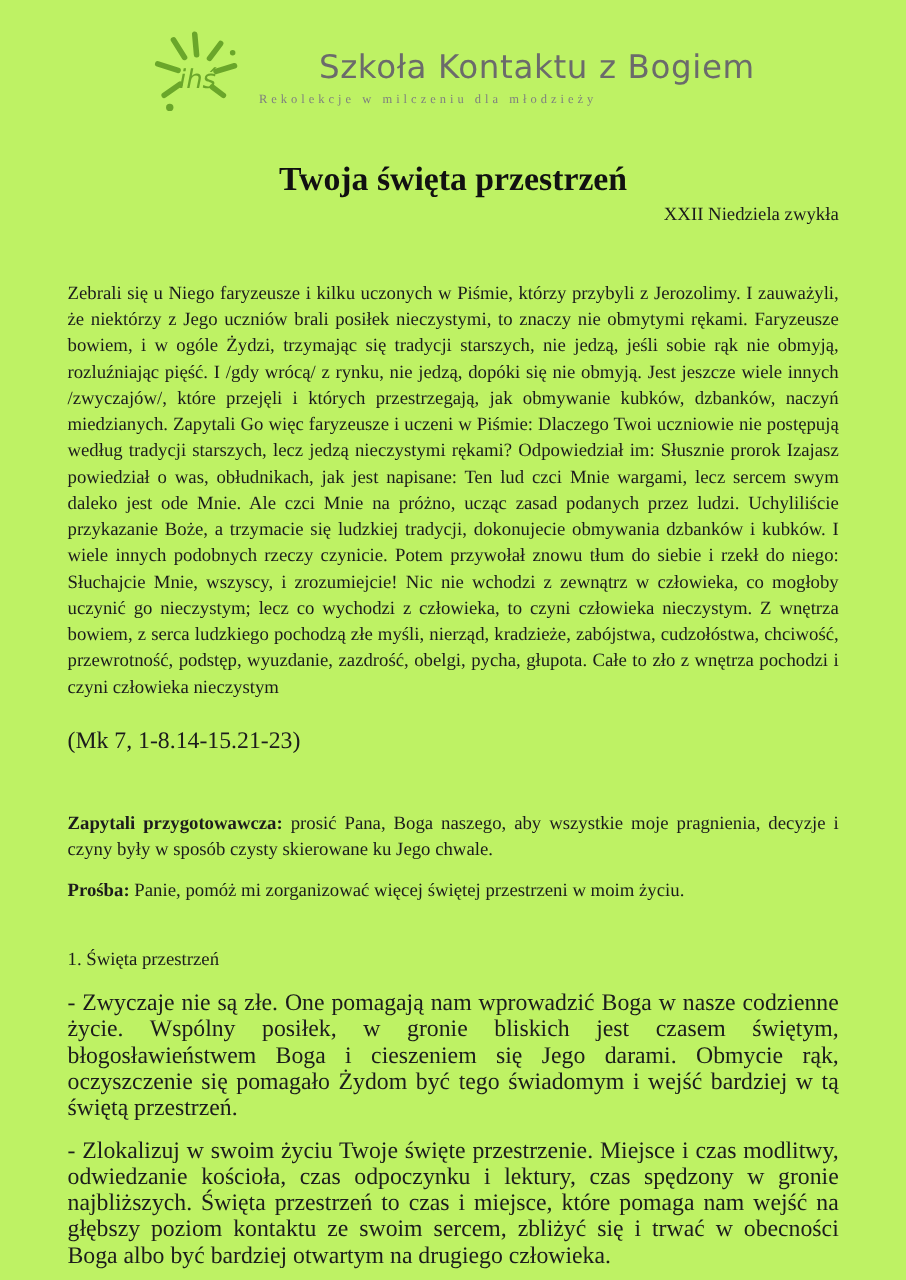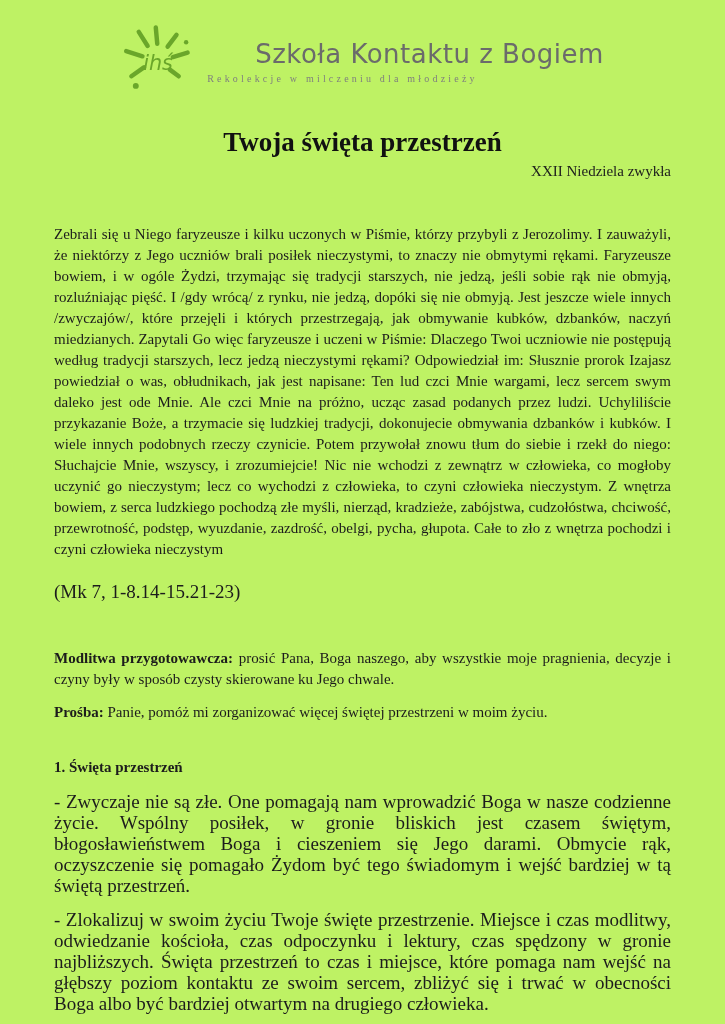--- a/index.html
+++ b/index.html
@@ -74,21 +74,21 @@
     font-size: 15px;
     line-height: 21px;
     text-align: justify;
     margin-bottom: 12px;
   }
   .section-label { font-weight: 700; }
   .point-heading {
     margin-top: 34px;
     font-size: 15px;
     line-height: 21px;
-    font-weight: 700;
+    font-weight: 400;
   }
   .point-par {
     margin-top: 13px;
     font-size: 19px;
     line-height: 21px;
     text-align: justify;
   }
 </style>
 </head>
 <body>
@@ -119,21 +119,21 @@
   </div>
 
   <h1 class="doc-title">Twoja święta przestrzeń</h1>
   <div class="doc-subtitle">XXII Niedziela zwykła</div>
 
   <p class="gospel">Zebrali się u Niego faryzeusze i kilku uczonych w Piśmie, którzy przybyli z Jerozolimy. I zauważyli, że niektórzy z Jego uczniów brali posiłek nieczystymi, to znaczy nie obmytymi rękami. Faryzeusze bowiem, i w ogóle Żydzi, trzymając się tradycji starszych, nie jedzą, jeśli sobie rąk nie obmyją, rozluźniając pięść. I /gdy wrócą/ z rynku, nie jedzą, dopóki się nie obmyją. Jest jeszcze wiele innych /zwyczajów/, które przejęli i których przestrzegają, jak obmywanie kubków, dzbanków, naczyń miedzianych. Zapytali Go więc faryzeusze i uczeni w Piśmie: Dlaczego Twoi uczniowie nie postępują według tradycji starszych, lecz jedzą nieczystymi rękami? Odpowiedział im: Słusznie prorok Izajasz powiedział o was, obłudnikach, jak jest napisane: Ten lud czci Mnie wargami, lecz sercem swym daleko jest ode Mnie. Ale czci Mnie na próżno, ucząc zasad podanych przez ludzi. Uchyliliście przykazanie Boże, a trzymacie się ludzkiej tradycji, dokonujecie obmywania dzbanków i kubków. I wiele innych podobnych rzeczy czynicie. Potem przywołał znowu tłum do siebie i rzekł do niego: Słuchajcie Mnie, wszyscy, i zrozumiejcie! Nic nie wchodzi z zewnątrz w człowieka, co mogłoby uczynić go nieczystym; lecz co wychodzi z człowieka, to czyni człowieka nieczystym. Z wnętrza bowiem, z serca ludzkiego pochodzą złe myśli, nierząd, kradzieże, zabójstwa, cudzołóstwa, chciwość, przewrotność, podstęp, wyuzdanie, zazdrość, obelgi, pycha, głupota. Całe to zło z wnętrza pochodzi i czyni człowieka nieczystym</p>
   <p class="reference">(Mk 7, 1-8.14-15.21-23)</p>
 
   <div class="sections">
     <p class="section-par">
-      <span class="section-label">Modlitwa przygotowawcza:</span><span> prosić Pana, Boga naszego, aby wszystkie moje pragnienia, decyzje i czyny były w sposób czysty skierowane ku Jego chwale.</span>
+      <span class="section-label">Zapytali przygotowawcza:</span><span> prosić Pana, Boga naszego, aby wszystkie moje pragnienia, decyzje i czyny były w sposób czysty skierowane ku Jego chwale.</span>
     </p>
     <p class="section-par">
       <span class="section-label">Prośba:</span><span> Panie, pomóż mi zorganizować więcej świętej przestrzeni w moim życiu.</span>
     </p>
   </div>
 
   <h2 class="point-heading">1. Święta przestrzeń</h2>
   <p class="point-par">- Zwyczaje nie są złe. One pomagają nam wprowadzić Boga w nasze codzienne życie. Wspólny posiłek, w gronie bliskich jest czasem świętym, błogosławieństwem Boga i cieszeniem się Jego darami. Obmycie rąk, oczyszczenie się pomagało Żydom być tego świadomym i wejść bardziej w tą świętą przestrzeń.</p>
   <p class="point-par">- Zlokalizuj w swoim życiu Twoje święte przestrzenie. Miejsce i czas modlitwy, odwiedzanie kościoła, czas odpoczynku i lektury, czas spędzony w gronie najbliższych. Święta przestrzeń to czas i miejsce, które pomaga nam wejść na głębszy poziom kontaktu ze swoim sercem, zbliżyć się i trwać w obecności Boga albo być bardziej otwartym na drugiego człowieka.</p>
 

